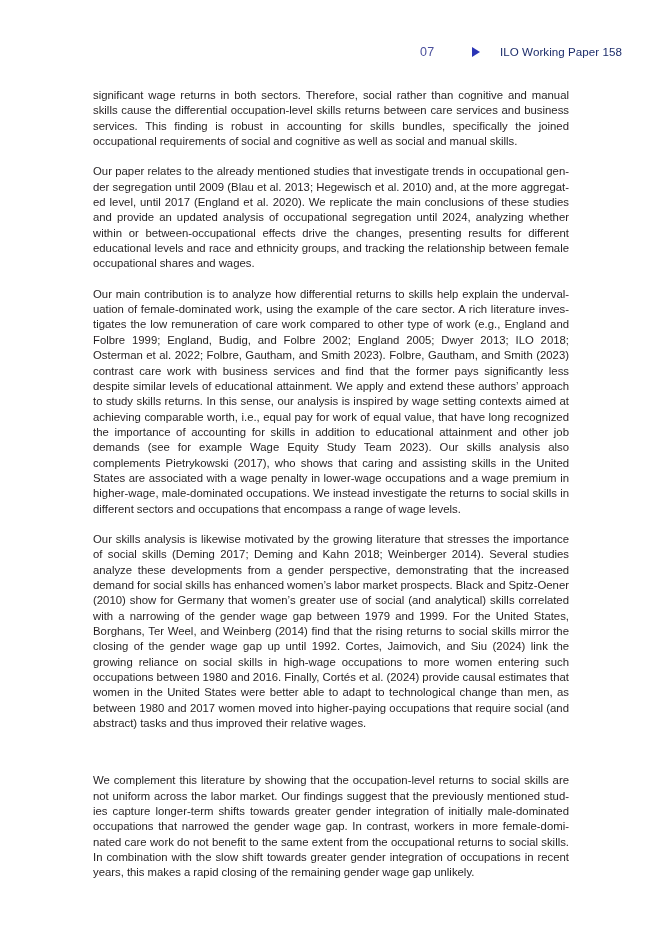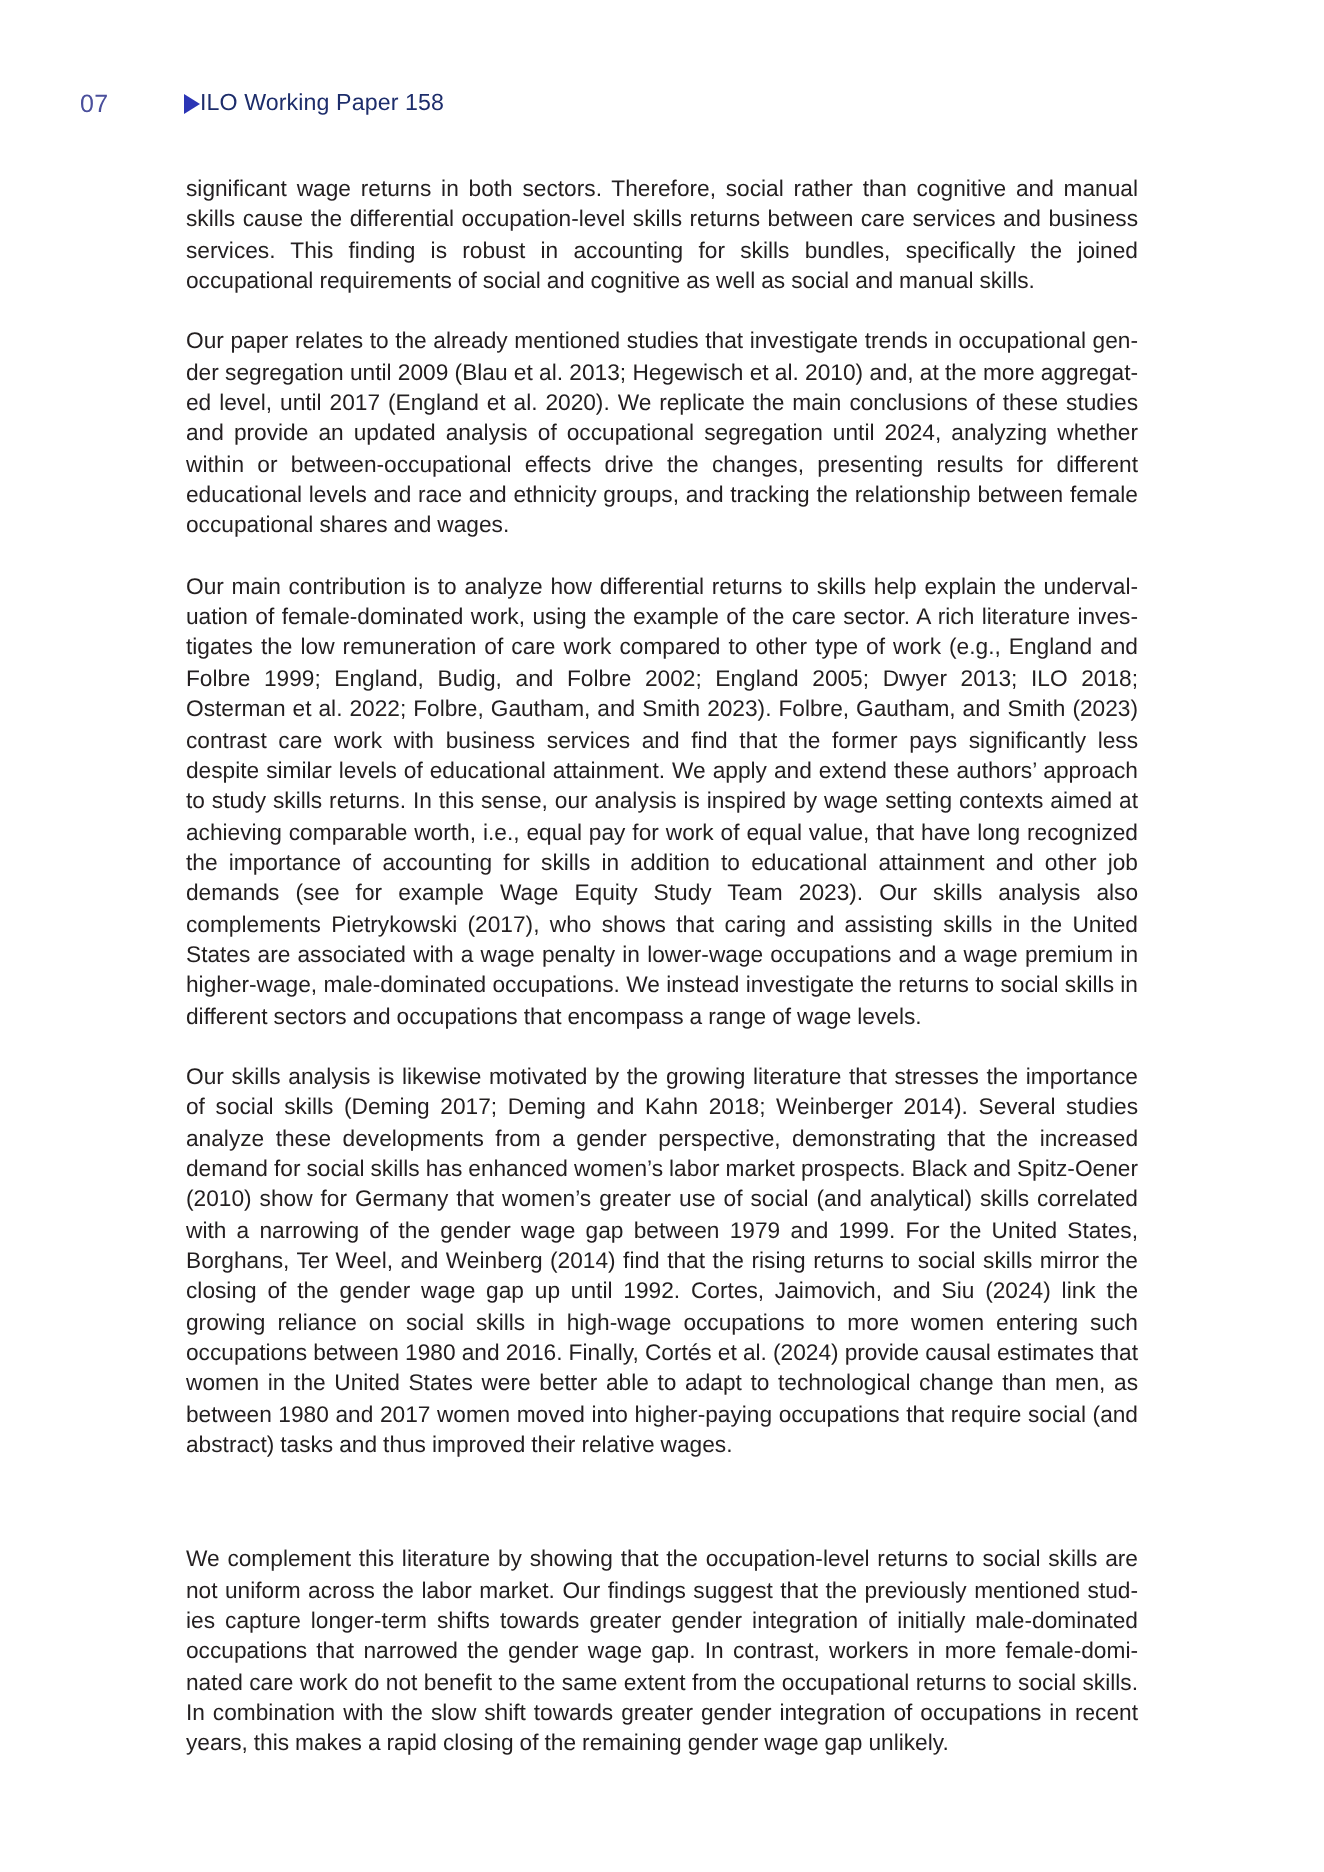--- a/index.html
+++ b/index.html
@@ -24,33 +24,34 @@
 
   
   .page-header {
     position: absolute;
     top: 42px;
     left: 40px;
     right: 40px;
     height: 20px;
     display: flex;
     align-items: center;
+    justify-content: flex-end;
   }
   .folio {
     color: #4a4f9c;
     font-size: 12.5px;
     letter-spacing: 0.2px;
     line-height: 1;
     width: 52px;
     flex: 0 0 auto;
   }
   .header-title-group {
     display: flex;
     align-items: center;
-    gap: 0;
+    gap: 20px;
   }
   .tri-icon {
     display: inline-block;
     width: 0;
     height: 0;
     border-top: 5px solid transparent;
     border-bottom: 5px solid transparent;
     border-left: 8px solid #2b35b5;
     flex: 0 0 auto;
     position: relative;

